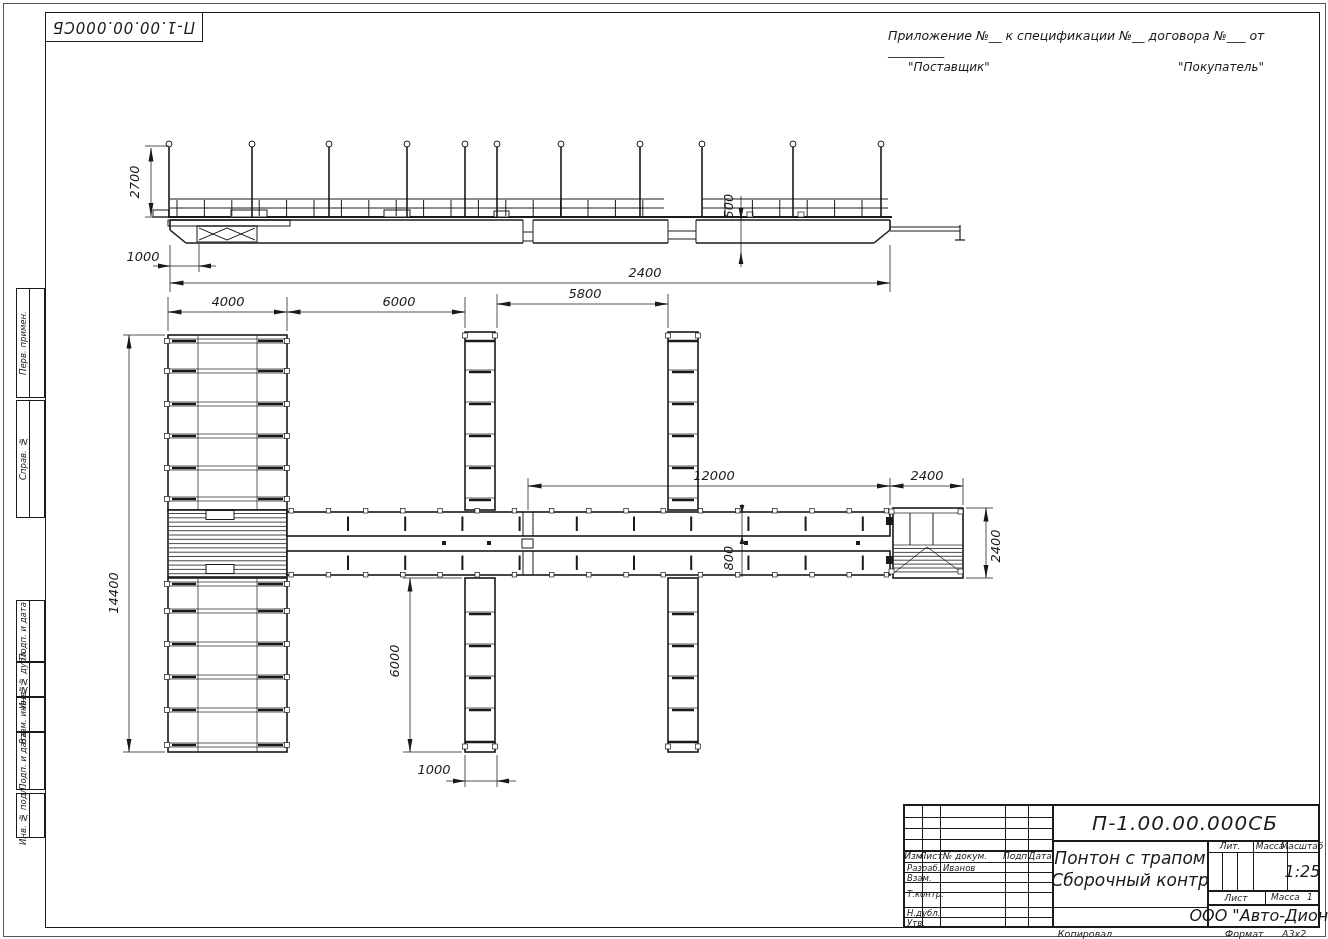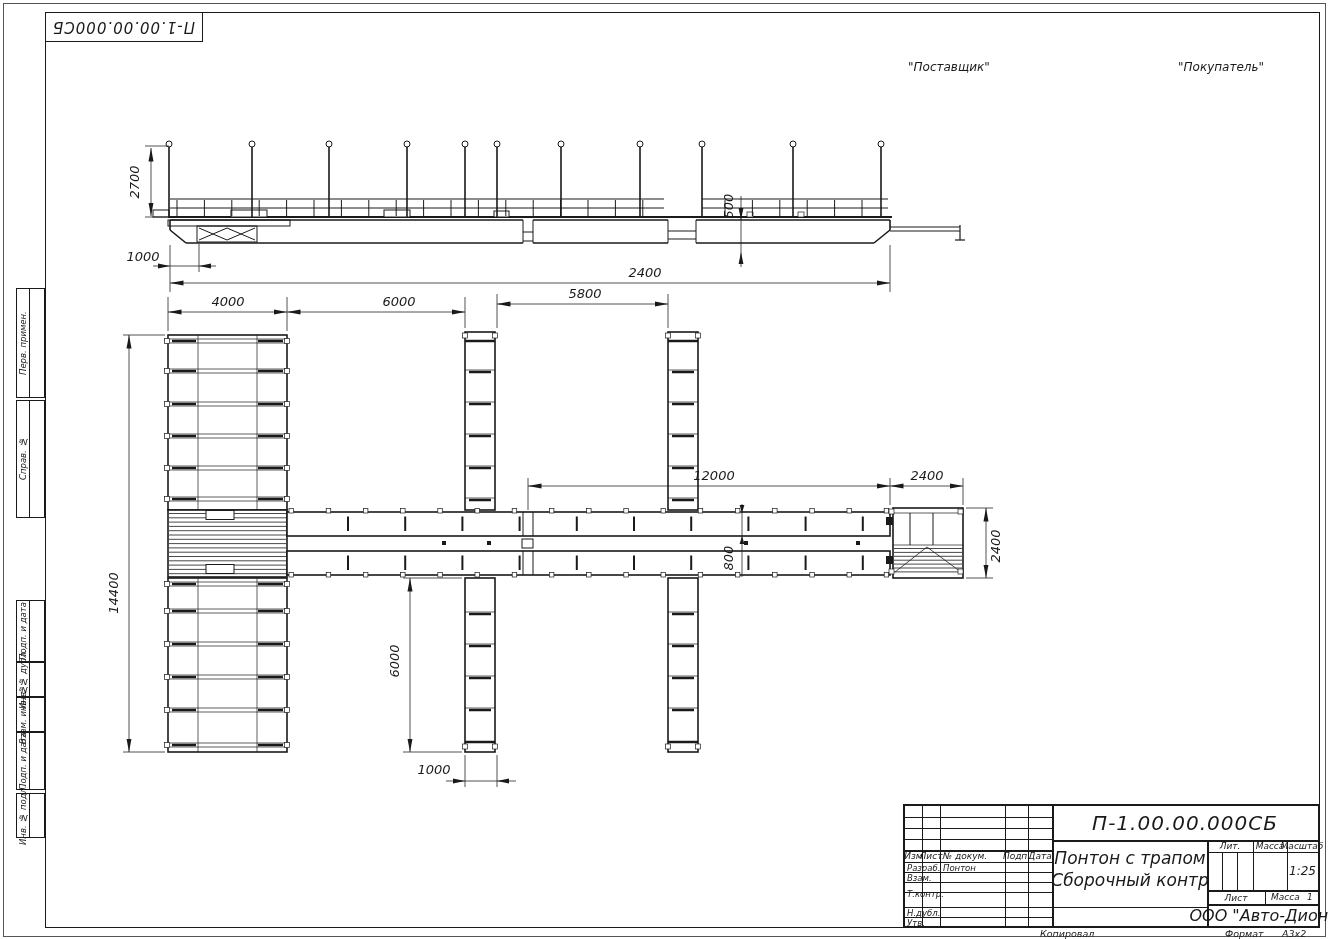--- a/index.html
+++ b/index.html
@@ -26,36 +26,37 @@
   .dlabel{font-family:"DejaVu Sans",sans-serif;font-style:italic;font-size:13px;fill:#1a1a1a;}
   .ah{fill:#1a1a1a;stroke:none;}
   
   .tb{position:absolute;left:903px;top:804px;width:417px;height:124px;border:2px solid #1a1a1a;box-sizing:border-box;}
   .tb .hl,.tb .vl{position:absolute;background:#1a1a1a;}
   .tb .hl{height:1px;} .tb .vl{width:1px;}
   .tb .cell{position:absolute;font-style:italic;white-space:nowrap;}
   .tb .small{font-size:9px;} .tb .tiny{font-size:8.5px;}
   .tb .docnum{font-size:20px;letter-spacing:1px;}
   .tb .name{font-size:17px;}
-  .tb .scale{font-size:12px;}
+  .tb .scale{font-size:16px;}
   .tb .company{font-size:16px;}
   .ctr{display:flex;align-items:center;justify-content:center;text-align:center;}
   .footer-note{position:absolute;font-style:italic;font-size:9.5px;}
 </style>
 </head>
 <body>
 
 <div class="sheet">
   <div class="outer-border"></div>
   <div class="frame"></div>
 
   <div class="corner-box">
     <span>П-1.00.00.000СБ</span>
   </div>
 
+  <div class="appendix-line">Приложение №__    к спецификации №__   договора №___ от _________</div>
   <div class="supplier">"Поставщик"</div>
   <div class="buyer">"Покупатель"</div>
 
   <div class="stamp" style="top:288px;height:110px">
     <span class="stamp-label">Перв. примен.</span>
       <span class="div"></span>
     </div>
   <div class="stamp" style="top:400px;height:118px">
     <span class="stamp-label">Справ. №</span>
       <span class="div"></span>
@@ -519,34 +520,34 @@
     <div class="vl" style="left:317px;top:46px;height:38px"></div>
     <div class="vl" style="left:332px;top:46px;height:38px"></div>
     <div class="vl" style="left:360px;top:84px;height:14px"></div>
 
     <div class="cell small ctr" style="left:0;top:44px;width:17px;height:12px">Изм</div>
     <div class="cell small ctr" style="left:17px;top:44px;width:18px;height:12px">Лист</div>
     <div class="cell small ctr" style="left:35px;top:44px;width:50px;height:12px">№ докум.</div>
     <div class="cell small ctr" style="left:100px;top:44px;width:23px;height:12px">Подп.</div>
     <div class="cell small ctr" style="left:123px;top:44px;width:24px;height:12px">Дата</div>
     <div class="cell tiny" style="left:2px;top:57px">Разраб.</div>
-    <div class="cell tiny" style="left:38px;top:57px">Понтон</div>
+    <div class="cell tiny" style="left:38px;top:57px">Иванов</div>
     <div class="cell tiny" style="left:2px;top:67px">Взам.</div>
     <div class="cell tiny" style="left:2px;top:83px">Т.контр.</div>
     <div class="cell tiny" style="left:2px;top:102px">Н.дубл.</div>
     <div class="cell tiny" style="left:2px;top:112px">Утв.</div>
     <div class="cell docnum ctr" style="left:147px;top:0;width:266px;height:34px">П-1.00.00.000СБ</div>
     <div class="cell name ctr" style="left:150px;top:40px;width:150px;height:24px">Понтон с трапом</div>
     <div class="cell name ctr" style="left:150px;top:62px;width:150px;height:24px">Сборочный контр</div>
     <div class="cell small ctr" style="left:302px;top:34px;width:46px;height:12px">Лит.</div>
     <div class="cell small ctr" style="left:348px;top:34px;width:34px;height:12px">Масса</div>
     <div class="cell small ctr" style="left:382px;top:34px;width:30px;height:12px">Масштаб</div>
     <div class="cell scale ctr" style="left:382px;top:52px;width:31px;height:26px">1:25</div>
     <div class="cell small ctr" style="left:302px;top:85px;width:58px;height:13px">Лист</div>
     <div class="cell small" style="left:366px;top:86px">Масса</div>
     <div class="cell small" style="left:402px;top:86px">1</div>
     <div class="cell company ctr" style="left:302px;top:98px;width:111px;height:22px">ООО "Авто-Дион"</div>
   </div>
 
-  <div class="footer-note" style="left:1040px;top:928px;width:90px;text-align:left">Копировал</div>
+  <div class="footer-note" style="left:1040px;top:928px;width:90px;text-align:center">Копировал</div>
   <div class="footer-note" style="left:1225px;top:928px">Формат</div>
   <div class="footer-note" style="left:1282px;top:928px">А3х2</div>
 </div>
 
 </body></html>

